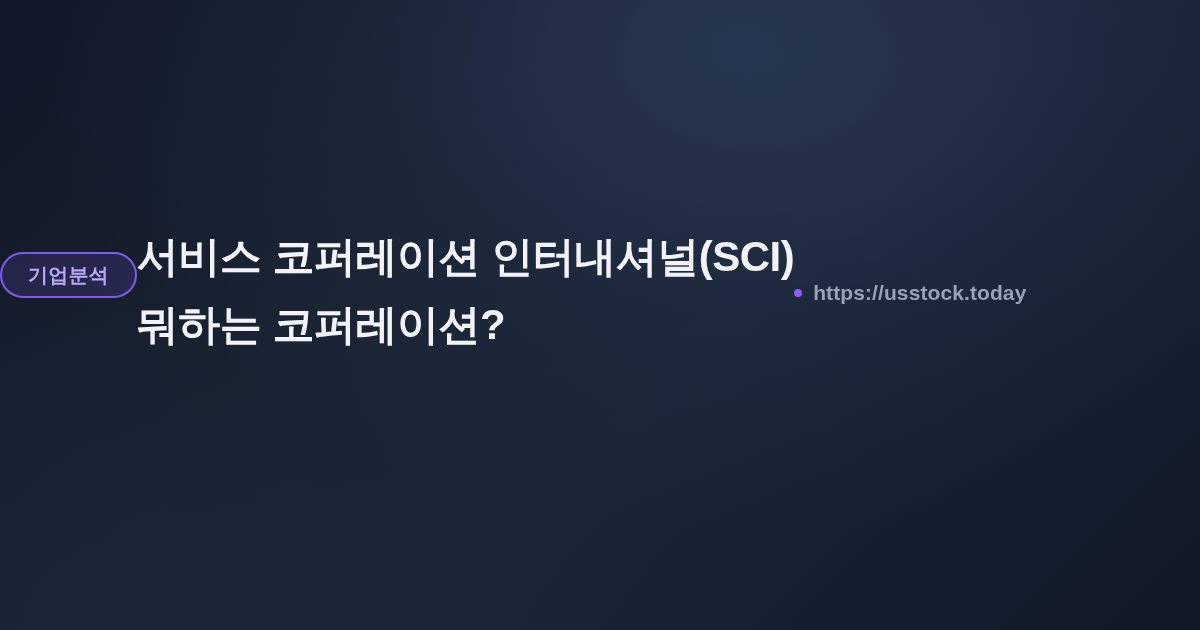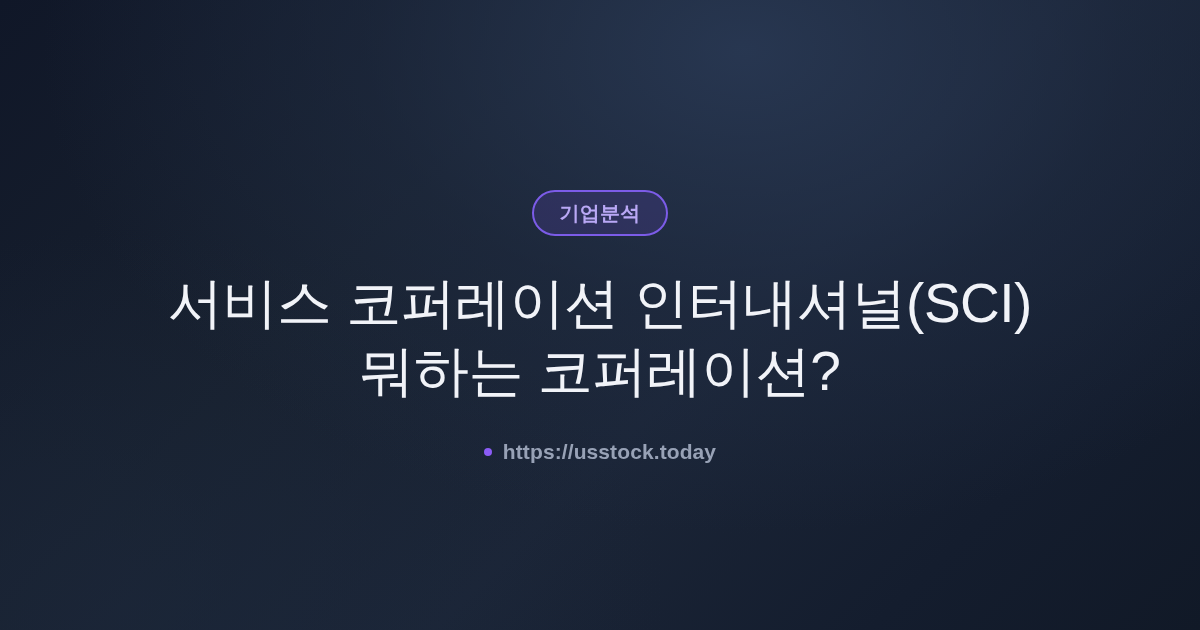--- a/index.html
+++ b/index.html
@@ -27,21 +27,20 @@
     display: flex;
     flex-direction: column;
     align-items: center;
     justify-content: flex-start;
   }
 
   .card-inner {
     width: 100%;
     margin-top: 190px;
     display: flex;
-    flex-direction: column;
     align-items: center;
   }
 
   .category-badge {
     display: inline-flex;
     align-items: center;
     justify-content: center;
     height: 46px;
     padding: 0 26px;
     border: 2px solid #7c5ce8;
@@ -51,24 +50,23 @@
     font-size: 20px;
     font-weight: bold;
     letter-spacing: 0.2px;
     line-height: 1;
     box-sizing: border-box;
   }
 
   .og-title {
     margin: 33px 0 0 0;
     max-width: 1020px;
-    text-align: center;
     color: #f1f3f8;
-    font-size: 55px;
-    font-weight: normal;
+    font-size: 42px;
+    font-weight: bold;
     line-height: 68px;
     letter-spacing: -0.5px;
     word-break: keep-all;
   }
   .og-title .title-line {
     display: block;
   }
 
   .site-url-row {
     margin-top: 36px;

